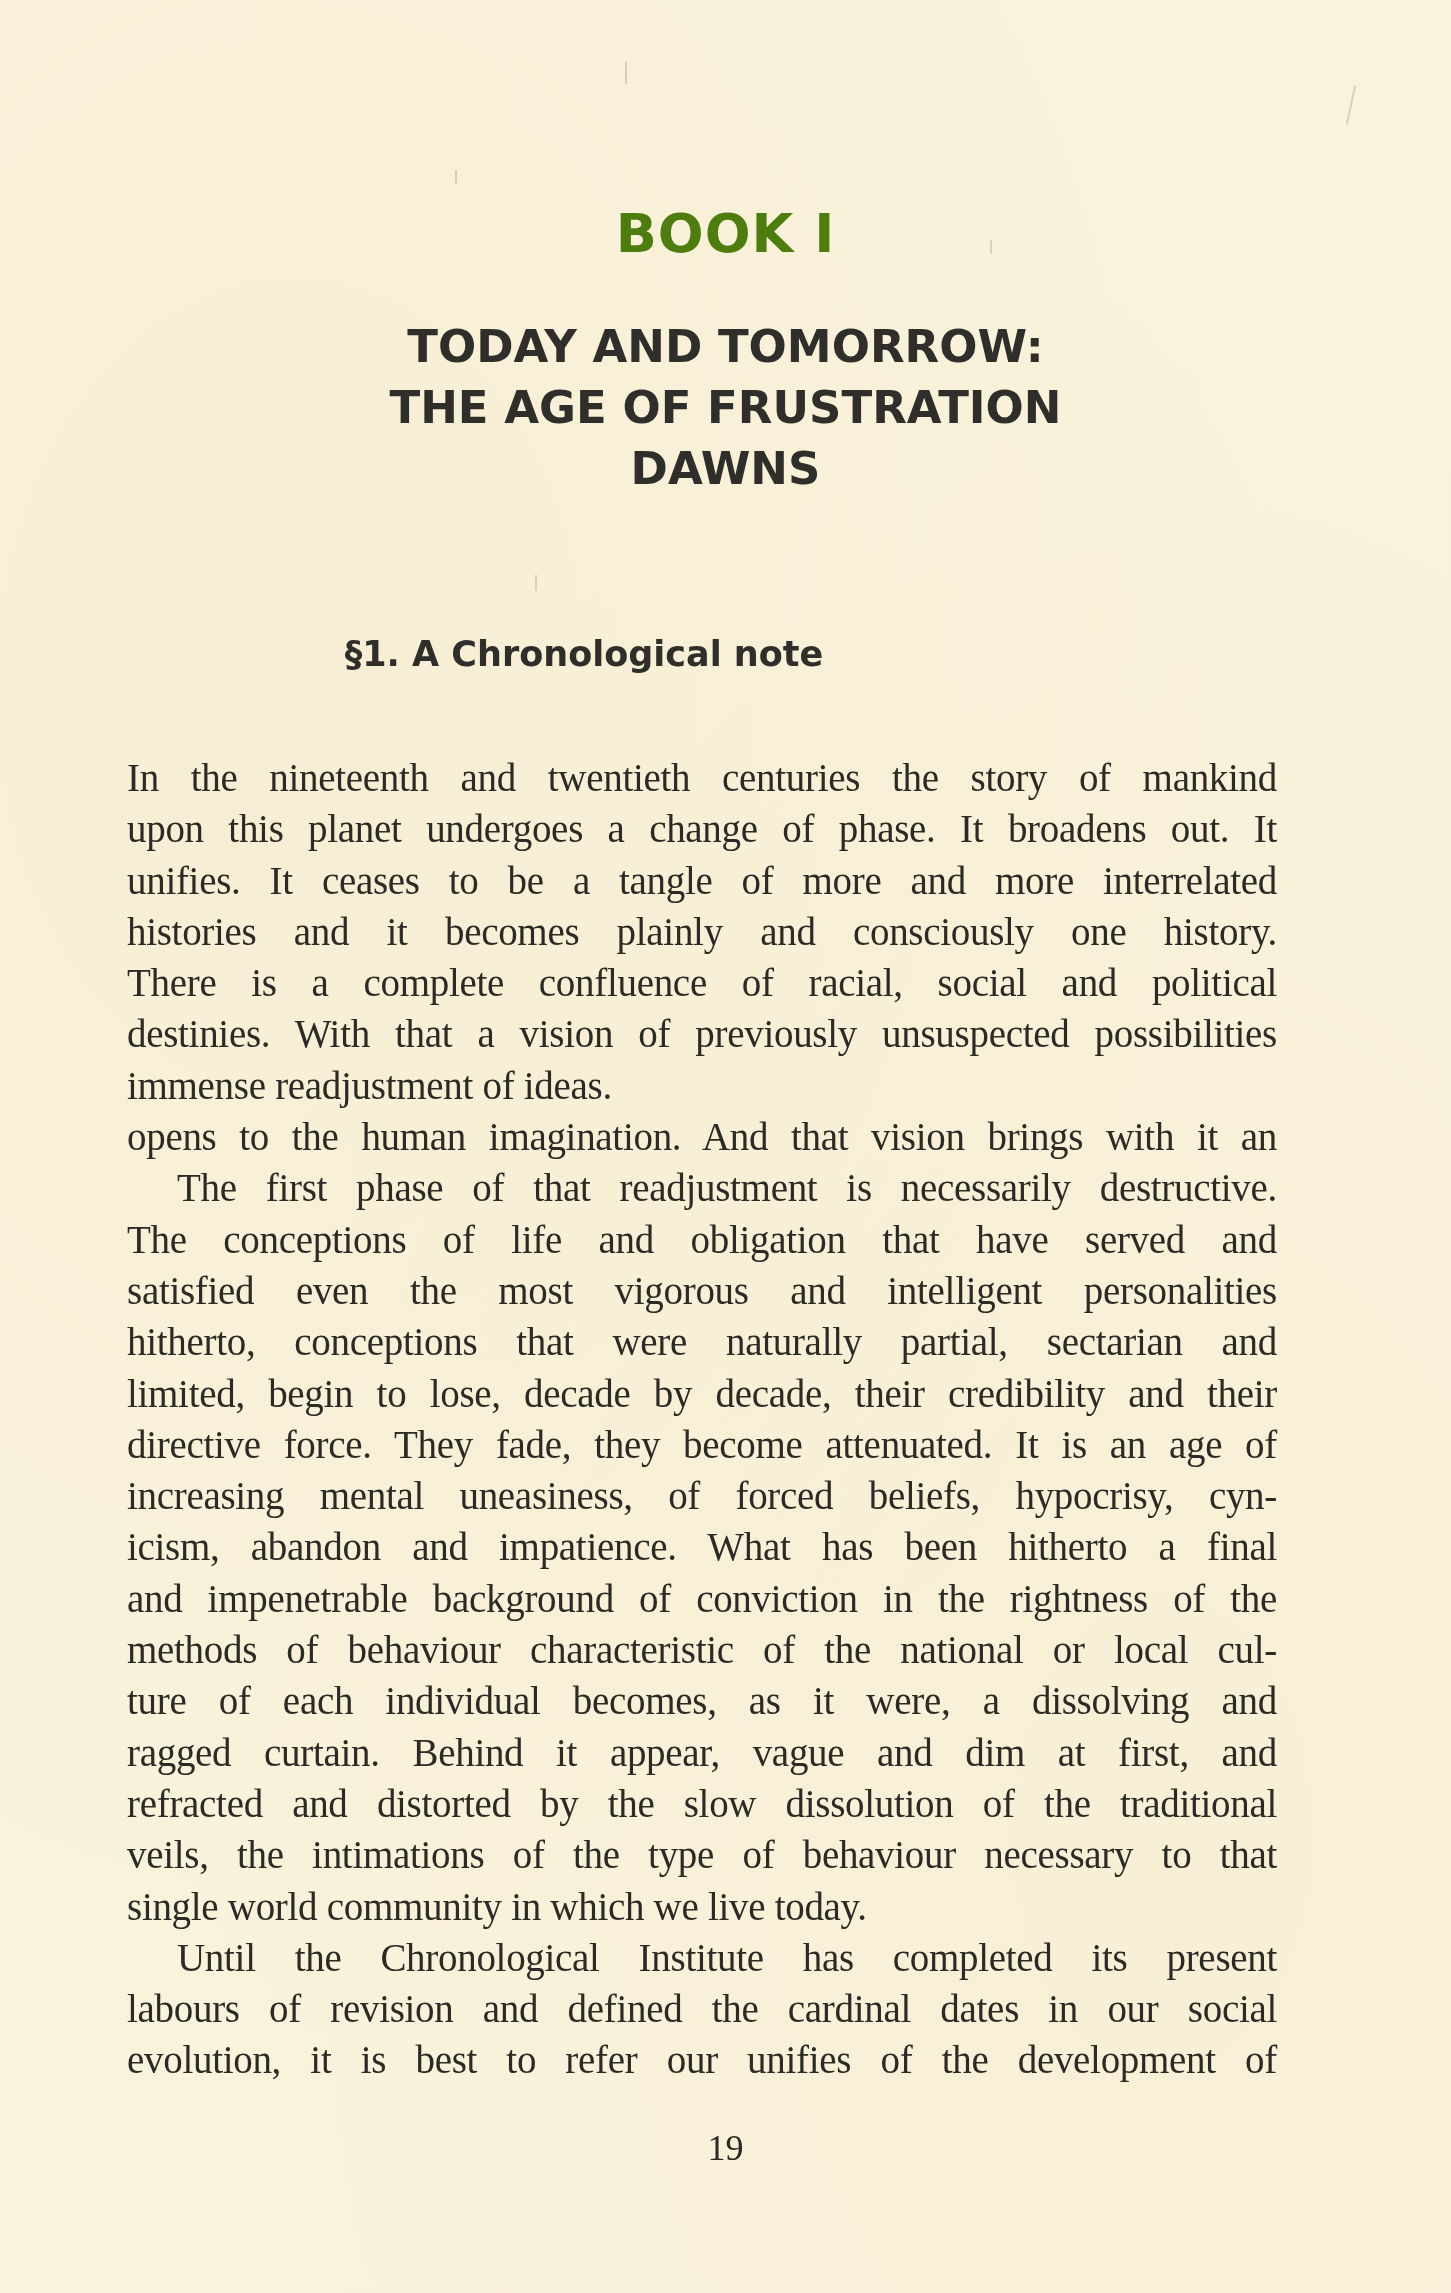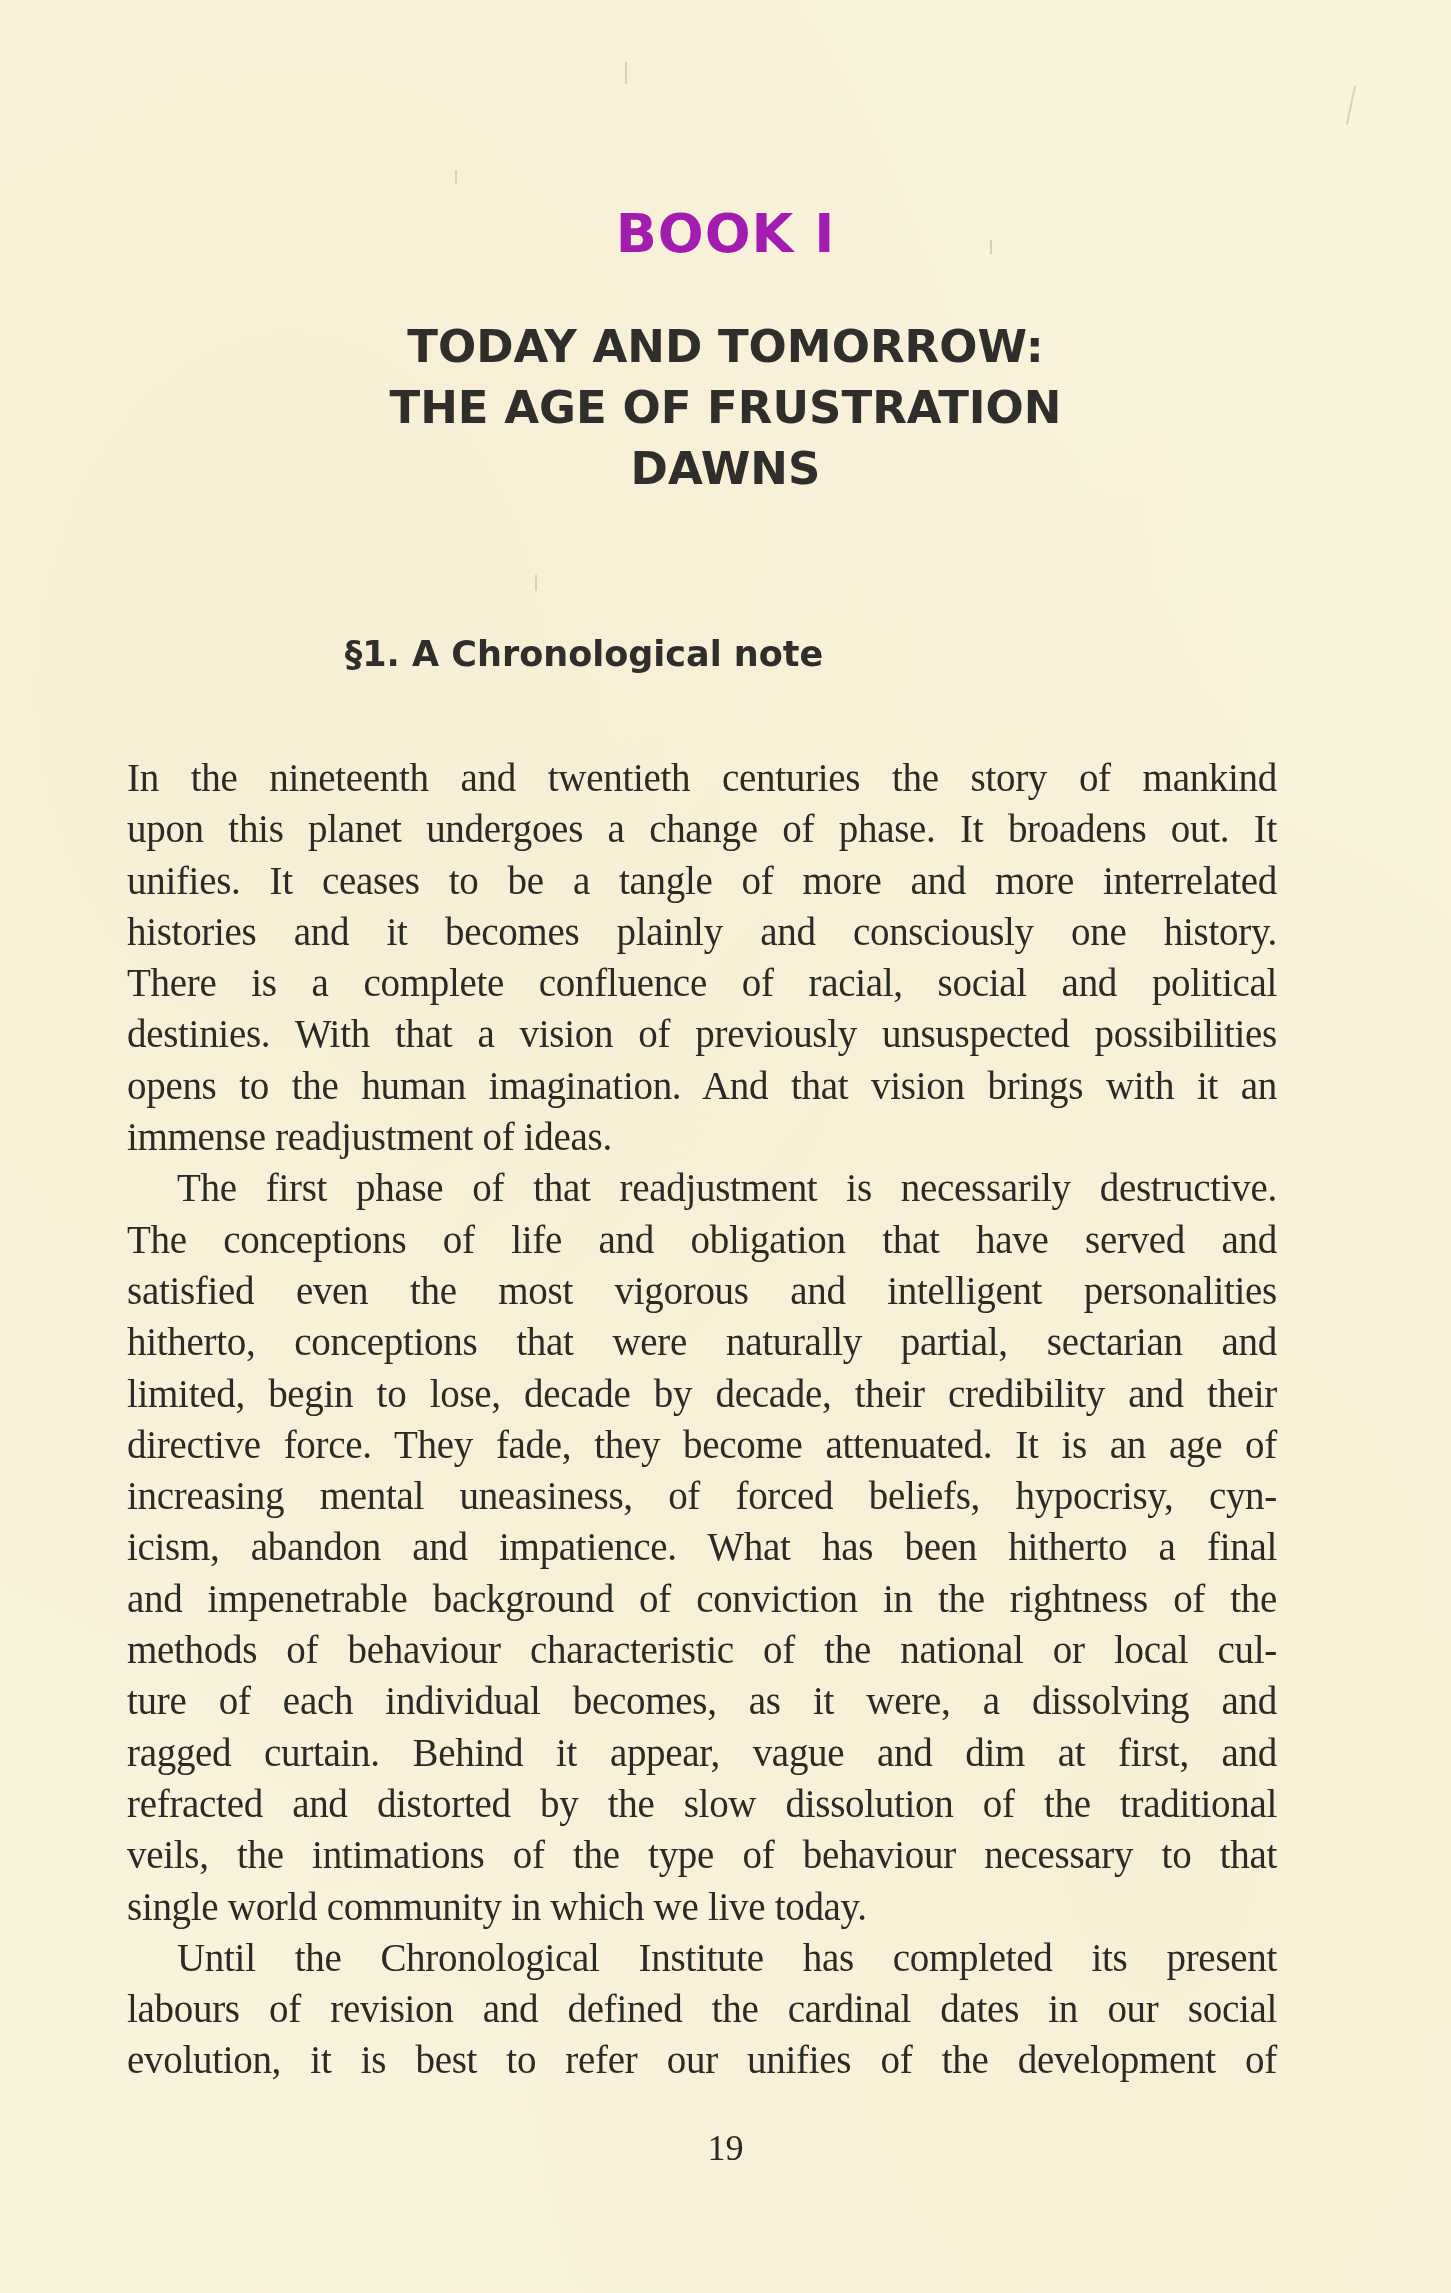--- a/index.html
+++ b/index.html
@@ -31,21 +31,21 @@
     .book-label {
       position: absolute;
       left: 0;
       width: 1451px;
       top: 204px;
       text-align: center;
       font-family: "DejaVu Sans", sans-serif;
       font-weight: bold;
       font-size: 54px;
       letter-spacing: 1px;
-      color: #a21caf;
+      color: #4d7c0f;
       line-height: 60px;
     }
     .chapter-title {
       position: absolute;
       left: 0;
       width: 1451px;
       top: 316px;
       text-align: center;
       font-family: "DejaVu Sans", sans-serif;
       font-weight: bold;
@@ -123,22 +123,22 @@
 <div class="section-heading">§1.  A Chronological note</div>
 
 <div class="body-text">
   <div>
     <span class="line">In the nineteenth and twentieth centuries the story of mankind</span>
     <span class="line">upon this planet undergoes a change of phase. It broadens out. It</span>
     <span class="line">unifies. It ceases to be a tangle of more and more interrelated</span>
     <span class="line">histories and it becomes plainly and consciously one history.</span>
     <span class="line">There is a complete confluence of racial, social and political</span>
     <span class="line">destinies. With that a vision of previously unsuspected possibilities</span>
+    <span class="line last">immense readjustment of ideas.</span>
     <span class="line">opens to the human imagination. And that vision brings with it an</span>
-    <span class="line last">immense readjustment of ideas.</span>
   </div>
   <div>
     <span class="line indent">The first phase of that readjustment is necessarily destructive.</span>
     <span class="line">The conceptions of life and obligation that have served and</span>
     <span class="line">satisfied even the most vigorous and intelligent personalities</span>
     <span class="line">hitherto, conceptions that were naturally partial, sectarian and</span>
     <span class="line">limited, begin to lose, decade by decade, their credibility and their</span>
     <span class="line">directive force. They fade, they become attenuated. It is an age of</span>
     <span class="line">increasing mental uneasiness, of forced beliefs, hypocrisy, cyn-</span>
     <span class="line">icism, abandon and impatience. What has been hitherto a final</span>

